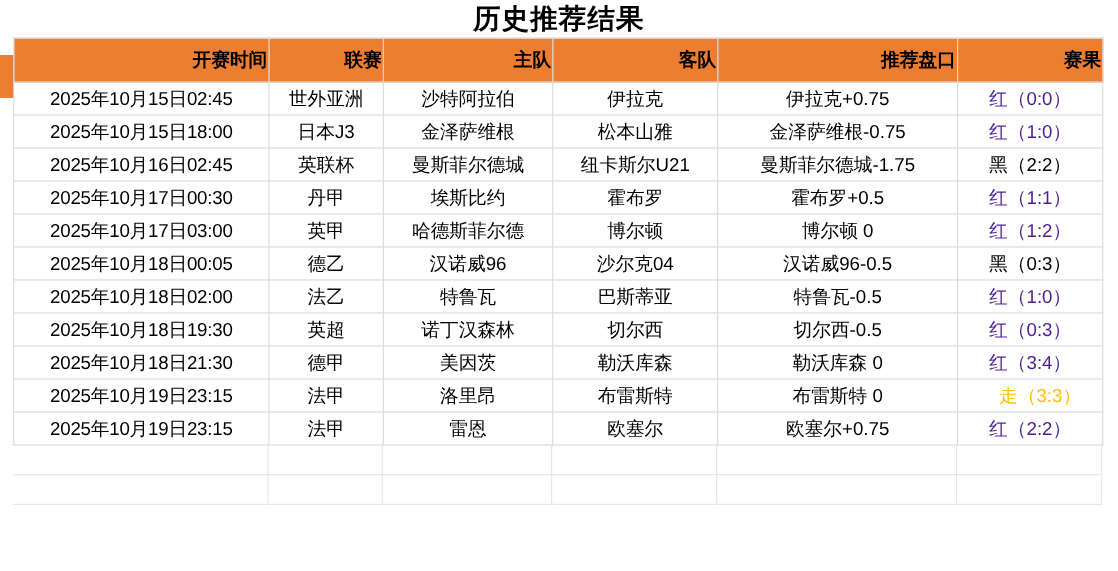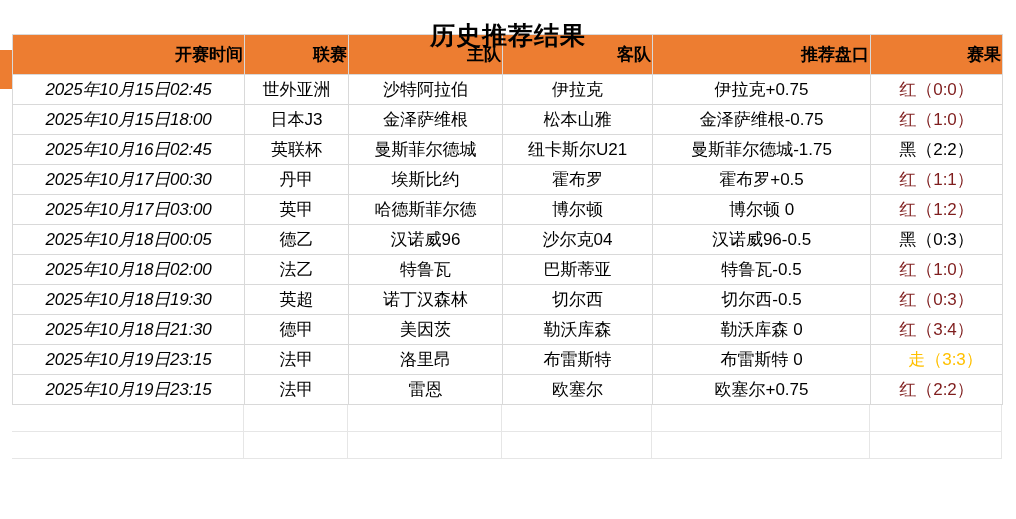--- a/index.html
+++ b/index.html
@@ -13,21 +13,21 @@
     font-family: "Liberation Sans", "DejaVu Sans", sans-serif;
     overflow: hidden;
     position: relative;
   }
   .page-title {
     text-align: center;
     font-size: 25px;
     font-weight: bold;
     color: #000000;
     letter-spacing: 1px;
-    padding-top: 20px;
+    padding-top: 2px;
     padding-bottom: 8px;
     height: 34px;
     box-sizing: border-box;
     line-height: 30px;
   }
   .left-strip {
     position: absolute;
     left: 0;
     top: 50px;
     width: 12px;
@@ -54,22 +54,22 @@
     border: 1px solid #d9d9d9;
     height: 27px;
     font-size: 17px;
     text-align: center;
     vertical-align: middle;
     color: #000000;
     background: #ffffff;
     white-space: nowrap;
     overflow: hidden;
   }
-  td.date { letter-spacing: -0.2px; font-style: italic; }
-  .res-red { color: #7f1d1d; }
+  td.date { letter-spacing: -0.2px; }
+  .res-red { color: #4c1d95; }
   .res-black { color: #000000; }
   .res-yellow { color: #ffc000; padding-left: 19px; }
   .grid-filler {
     margin-left: 12px;
     width: 990px;
   }
   .grid-filler .frow {
     display: flex;
     height: 27px;
   }

